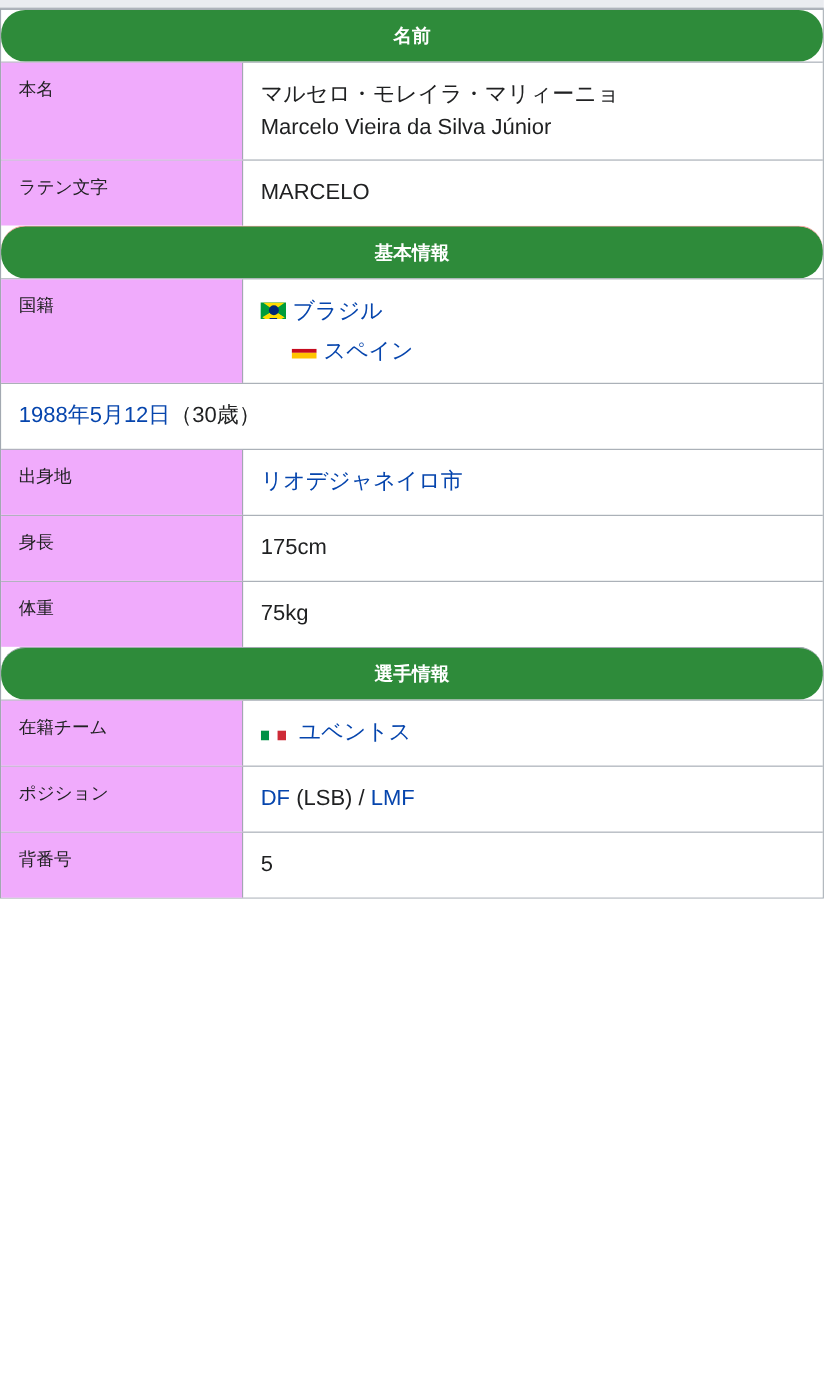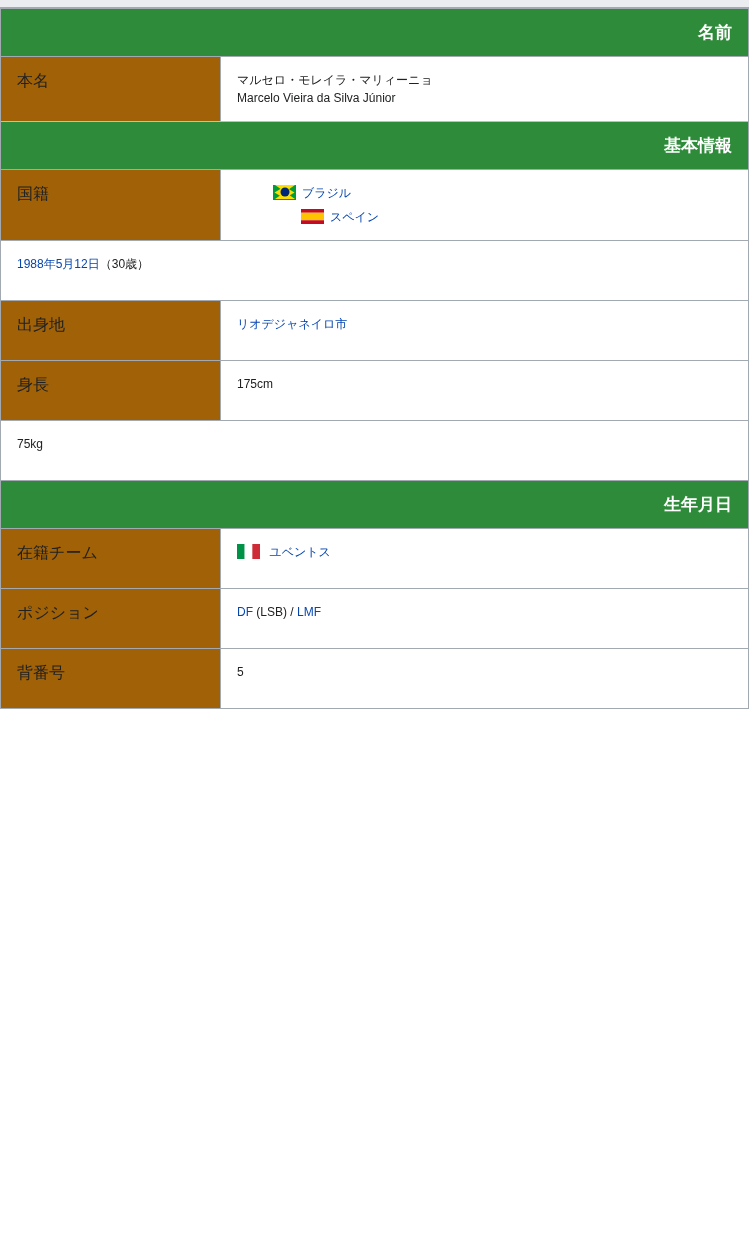--- a/index.html
+++ b/index.html
@@ -12,53 +12,54 @@
       font-family: -apple-system, BlinkMacSystemFont, 'Helvetica Neue', Arial, sans-serif;
       background: #fff;
       width: 749px;
       font-size: 16px;
       color: #202122;
     }
 
     .section-header {
       background-color: #2e8b3a;
       color: #fff;
-      text-align: right;
+      text-align: center;
       padding: 12px 16px;
       font-size: 17px;
       font-weight: bold;
+      border-radius: 22px;
     }
 
     .row {
       display: flex;
       border-top: 1px solid #a2a9b1;
       min-height: 60px;
     }
 
     .row:first-child {
       border-top: none;
     }
 
     .cell-label {
       width: 220px;
       min-width: 220px;
       padding: 14px 16px;
       font-weight: normal;
       color: #202122;
       font-size: 16px;
-      background: #a16207;
+      background: #f0abfc;
       border-right: 1px solid #a2a9b1;
       display: flex;
       align-items: flex-start;
     }
 
     .cell-value {
       flex: 1;
       padding: 14px 16px;
-      font-size: 12px;
+      font-size: 20px;
       color: #202122;
       line-height: 1.5;
     }
 
     .link {
       color: #0645ad;
       text-decoration: none;
     }
 
     .flag {
@@ -68,21 +69,20 @@
       margin-right: 6px;
       vertical-align: middle;
       position: relative;
       top: -1px;
     }
 
     .nationality-row {
       display: flex;
       align-items: center;
       margin-bottom: 6px;
-      margin-left: 36px;
     }
 
     .nationality-row:last-child {
       margin-bottom: 0;
       padding-left: 28px;
     }
 
     
     .flag-brazil {
       background: #009c3b;
@@ -126,20 +126,24 @@
       <div class="section-header">名前</div>
 
       <div class="row">
         <div class="cell-label">本名</div>
         <div class="cell-value">
           <div>マルセロ・モレイラ・マリィーニョ</div>
           <div>Marcelo Vieira da Silva Júnior</div>
         </div>
       </div>
 
+      <div class="row">
+        <div class="cell-label">ラテン文字</div>
+        <div class="cell-value">MARCELO</div>
+      </div>
     </div>
 
     <div>
       <div class="section-header" style="border-top:1px solid #fca5a5;">基本情報</div>
 
       <div class="row">
         <div class="cell-label">国籍</div>
         <div class="cell-value">
           <div class="nationality-row">
             <span class="flag flag-brazil">
@@ -177,26 +181,27 @@
           <a class="link" href="#">リオデジャネイロ市</a>
         </div>
       </div>
 
       <div class="row">
         <div class="cell-label">身長</div>
         <div class="cell-value">175cm</div>
       </div>
 
       <div class="row">
+        <div class="cell-label">体重</div>
         <div class="cell-value">75kg</div>
       </div>
     </div>
 
     <div>
-      <div class="section-header" style="border-top:1px solid #a2a9b1;">生年月日</div>
+      <div class="section-header" style="border-top:1px solid #a2a9b1;">選手情報</div>
 
       <div class="row">
         <div class="cell-label">在籍チーム</div>
         <div class="cell-value">
           <span class="flag" style="display:inline-block; position:relative; overflow:hidden; top:-1px; vertical-align:middle; margin-right:6px;">
             <svg width="23" height="15" viewBox="0 0 23 15">
               <rect width="7.67" height="15" fill="#009246"></rect>
               <rect x="7.67" width="7.67" height="15" fill="#ffffff"></rect>
               <rect x="15.33" width="7.67" height="15" fill="#ce2b37"></rect>
             </svg>

